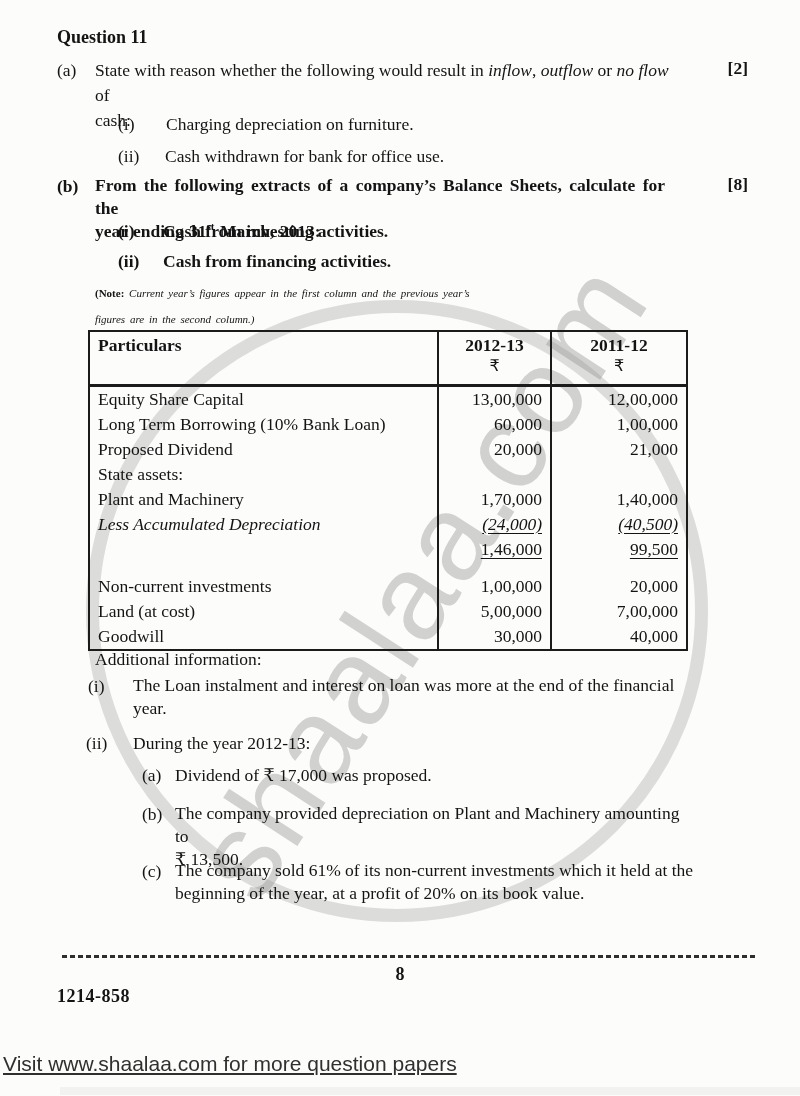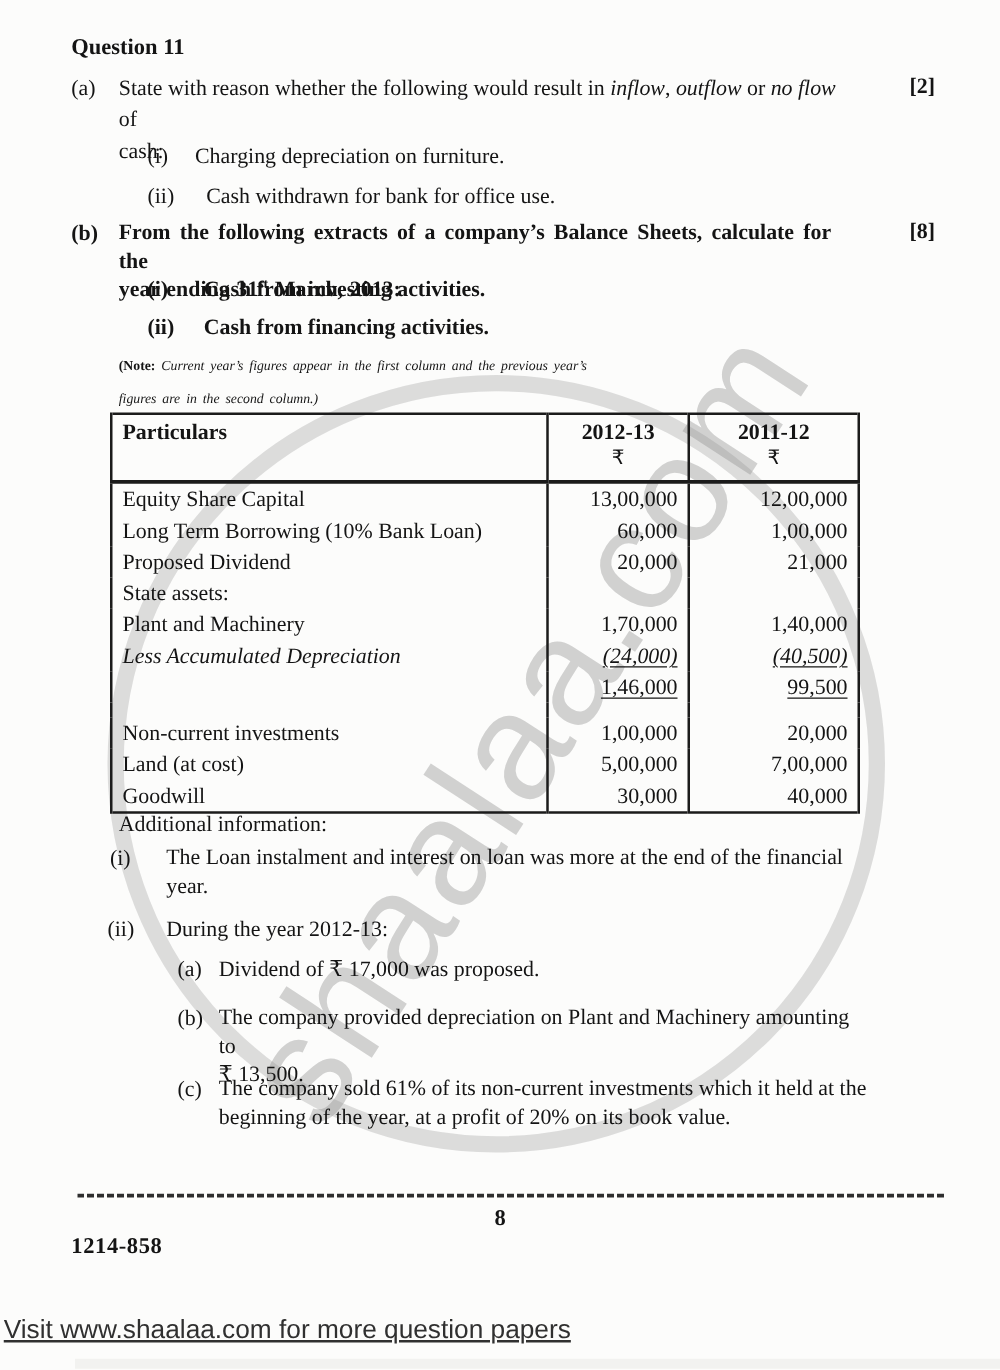--- a/index.html
+++ b/index.html
@@ -66,21 +66,21 @@
 
     <div>
       <span class="abs txt" style="left:57px;top:58px;">(a)</span>
       <div class="abs txt" style="left:95px;top:58px;width:592px;">
         <span>State with reason whether the following would result in </span><em>inflow</em><span>, </span><em>outflow</em><span> or </span><em>no flow</em><span> of</span><br>
         <span>cash:</span>
       </div>
       <span class="abs marks" style="right:52px;top:58px;">[2]</span>
 
       <span class="abs txt" style="left:118px;top:112px;">(i)</span>
-      <span class="abs txt" style="left:156px;top:112px;">Charging depreciation on furniture.</span>
+      <span class="abs txt" style="left:166px;top:112px;">Charging depreciation on furniture.</span>
       <span class="abs txt" style="left:118px;top:144px;">(ii)</span>
       <span class="abs txt" style="left:165px;top:144px;">Cash withdrawn for bank for office use.</span>
     </div>
 
     <div>
       <span class="abs txt bold" style="left:57px;top:174px;">(b)</span>
       <div class="abs txt tight bold wide" style="left:95px;top:174px;width:600px;">
         <span>From the following extracts of a company’s Balance Sheets, calculate for the</span><br>
         <span style="word-spacing:1px;"><span>year ending 31</span><sup>st</sup><span> March, 2013:</span></span>
       </div>

